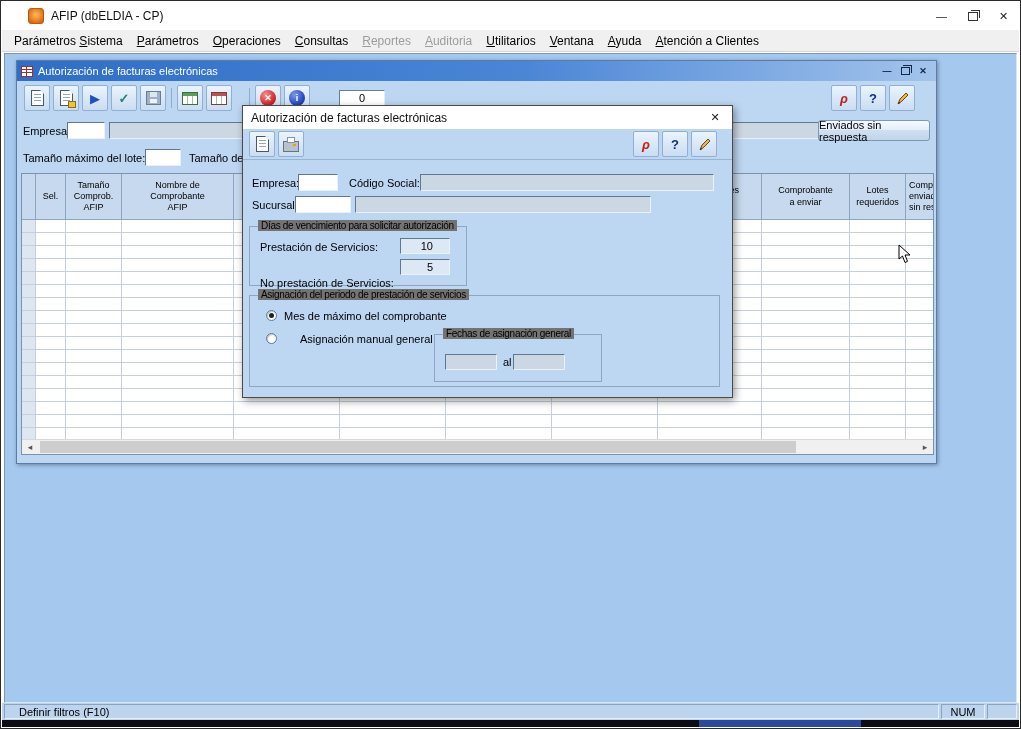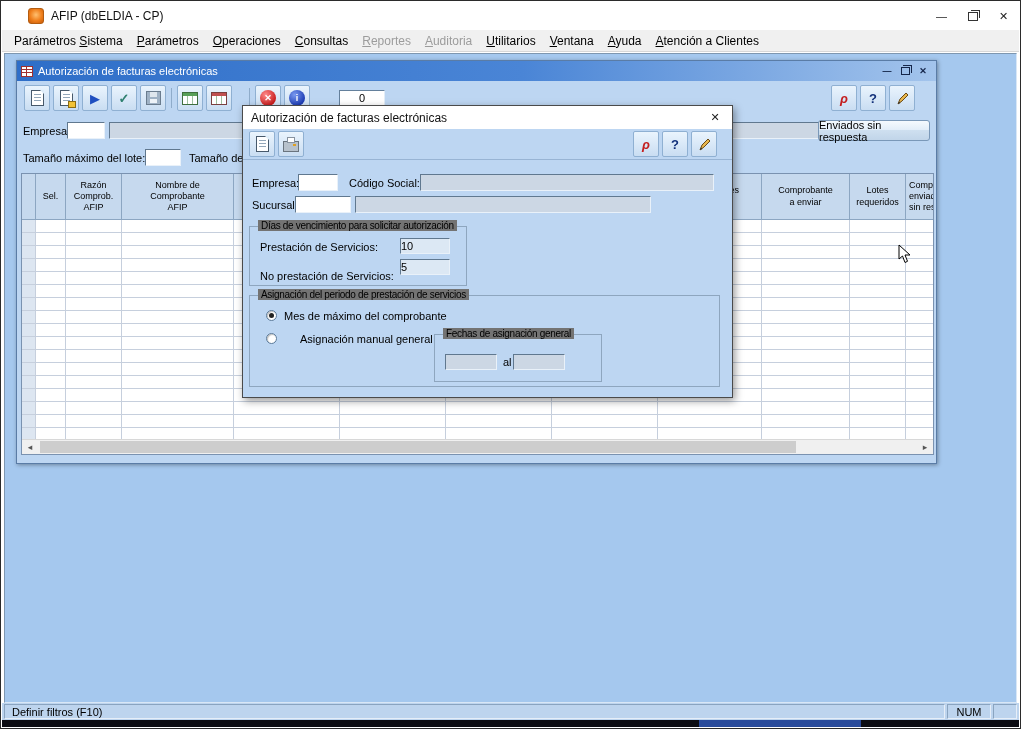--- a/index.html
+++ b/index.html
@@ -76,21 +76,21 @@
   .glyph-help { color:#12307a; font-weight:bold; font-size:13px; line-height:1; }
   .ic-print { width:16px; height:11px; background:#b8c2cc; border:1px solid #6a747e; position:relative; margin-top:4px; box-sizing:border-box; }
   .ic-print::before { content:''; position:absolute; top:-5px; left:3px; right:3px; height:4px; background:#fff; border:1px solid #8893a0; }
   .ic-print::after { content:''; position:absolute; right:2px; top:2px; width:3px; height:2px; background:#e0a020; }
 
   
   .cw-row { position:absolute; left:4px; right:4px; }
   .cw-label { position:absolute; font-size:11px; white-space:nowrap; }
   .field { position:absolute; height:17px; background:#fff; border:1px solid; border-color:#60788f #e9f1f9 #e9f1f9 #60788f; box-sizing:border-box; }
   .field.ro { background:#ccd7e4; }
-  .field.val { background:#dce8f4; font-size:11px; line-height:14px; }
+  .field.val { background:#dce8f4; font-size:11px; text-align:right; padding-right:16px; line-height:14px; }
   .btn { position:absolute; border:1px solid #7a98b8; border-radius:3px; font-size:11px;
     background:linear-gradient(#f5fafe,#e3eef9 45%,#cfe0f0 46%,#c1d5e9); display:flex; align-items:center; justify-content:center; box-sizing:border-box; }
 
   
   .grid-wrap { position:absolute; left:4px; top:112px; width:913px; height:282px; background:#fff; border:1px solid #7a92b0; overflow:hidden; box-sizing:border-box; }
   .grid-header { display:flex; flex-wrap:nowrap; height:46px; background:#c6d9ee; }
   .gh-cell { flex:none; box-sizing:border-box; border-right:1px solid #8ca6c2; border-bottom:1px solid #8ca6c2;
     font-size:9px; line-height:1.25; display:flex; align-items:center; justify-content:center; text-align:center; white-space:pre-line; padding:1px; background:#c6d9ee; }
   .gh-cell.al { justify-content:flex-start; text-align:left; padding-left:3px; }
   .g-row { display:flex; flex-wrap:nowrap; height:13px; }
@@ -109,21 +109,21 @@
   .dialog-toolbar { height:30px; display:flex; align-items:center; padding:0 6px; border-bottom:1px solid #98b4d4; }
   .dialog-body { position:relative; height:239px; }
   .grp { position:absolute; border:1px solid #8ea6bf; box-sizing:border-box; }
   .grp-title { position:absolute; top:-7px; left:8px; background:#737373; padding:0 3px; font-size:10px; letter-spacing:-0.3px; white-space:nowrap; }
   .radio { position:absolute; width:11px; height:11px; border-radius:50%; background:#fff; border:1px solid #5a7a9a;
     box-shadow:inset 1px 1px 1px rgba(0,0,0,.25); box-sizing:border-box; }
   .radio.sel::after { content:''; position:absolute; inset:2px; border-radius:50%; background:#222; }
 
   
   .statusbar { position:absolute; left:1px; right:1px; bottom:8px; height:17px; background:#bdd4ee; display:flex; align-items:stretch; padding:1px 2px; gap:2px; box-sizing:border-box; font-size:11px; }
-  .sb-panel { border:1px solid; border-color:#8aa4c0 #e6eef8 #e6eef8 #8aa4c0; display:flex; align-items:center; padding:0 7px; box-sizing:border-box; }
+  .sb-panel { border:1px solid; border-color:#8aa4c0 #e6eef8 #e6eef8 #8aa4c0; display:flex; align-items:center; padding:0 14px; box-sizing:border-box; }
   .sb-left { flex:1; }
   .sb-num { width:44px; justify-content:center; }
   .sb-small { width:24px; }
   .bottom-strip { position:absolute; left:1px; right:1px; bottom:1px; height:7px; background:#0c0c12; }
   .bottom-strip .accent { position:absolute; left:697px; width:162px; top:0; bottom:0; background:#2a4b9b; }
 
   .cursor { position:absolute; left:893px; top:190px; z-index:30; }
 </style>
 </head>
 <body>
@@ -242,21 +242,21 @@
       <div class="cw-row" style="top:87px; height:20px;">
         <span class="cw-label" style="left:2px; top:4px;">Tamaño máximo del lote:</span>
         <span class="field" style="left:124px; top:1px; width:36px;"></span>
         <span class="cw-label" style="left:168px; top:4px;">Tamaño del</span>
       </div>
 
       <div class="grid-wrap">
         <div class="grid-header">
             <div class="gh-cell" style="width: 14px;"></div>
             <div class="gh-cell" style="width: 30px;">Sel.</div>
-            <div class="gh-cell" style="width: 56px;">Razón
+            <div class="gh-cell" style="width: 56px;">Tamaño
 Comprob.
 AFIP</div>
             <div class="gh-cell" style="width: 112px;">Nombre de
 Comprobante
 AFIP</div>
             <div class="gh-cell" style="width: 106px;"></div>
             <div class="gh-cell" style="width: 106px;"></div>
             <div class="gh-cell" style="width: 106px;"></div>
             <div class="gh-cell" style="width: 106px;"></div>
             <div class="gh-cell" style="width: 104px;">Comprobantes
@@ -561,21 +561,21 @@
         <span class="field ro" style="left:177px; top:14px; width:294px;"></span>
 
         <span class="cw-label" style="left:9px; top:39px;">Sucursal:</span>
         <span class="field" style="left:52px; top:36px; width:56px;"></span>
         <span class="field ro" style="left:112px; top:36px; width:296px;"></span>
 
         <div class="grp" style="left:6px; top:66px; width:218px; height:60px;">
           <span class="grp-title">Días de vencimiento para solicitar autorización</span>
           <span class="cw-label" style="left:10px; top:14px;">Prestación de Servicios:</span>
           <span class="field val" style="left:150px; top:11px; width:50px; height:16px;">10</span>
-          <span class="cw-label" style="left:10px; top:43px;">No prestación de Servicios:</span>
+          <span class="cw-label" style="left:10px; top:50px;">No prestación de Servicios:</span>
           <span class="field val" style="left:150px; top:32px; width:50px; height:16px;">5</span>
         </div>
 
         <div class="grp" style="left:6px; top:135px; width:471px; height:92px;">
           <span class="grp-title">Asignación del periodo de prestación de servicios</span>
           <span class="radio sel" style="left:16px; top:14px;"></span>
           <span class="cw-label" style="left:34px; top:14px;">Mes de máximo del comprobante</span>
           <span class="radio" style="left:16px; top:37px;"></span>
           <span class="cw-label" style="left:50px; top:37px;">Asignación manual general</span>
 

